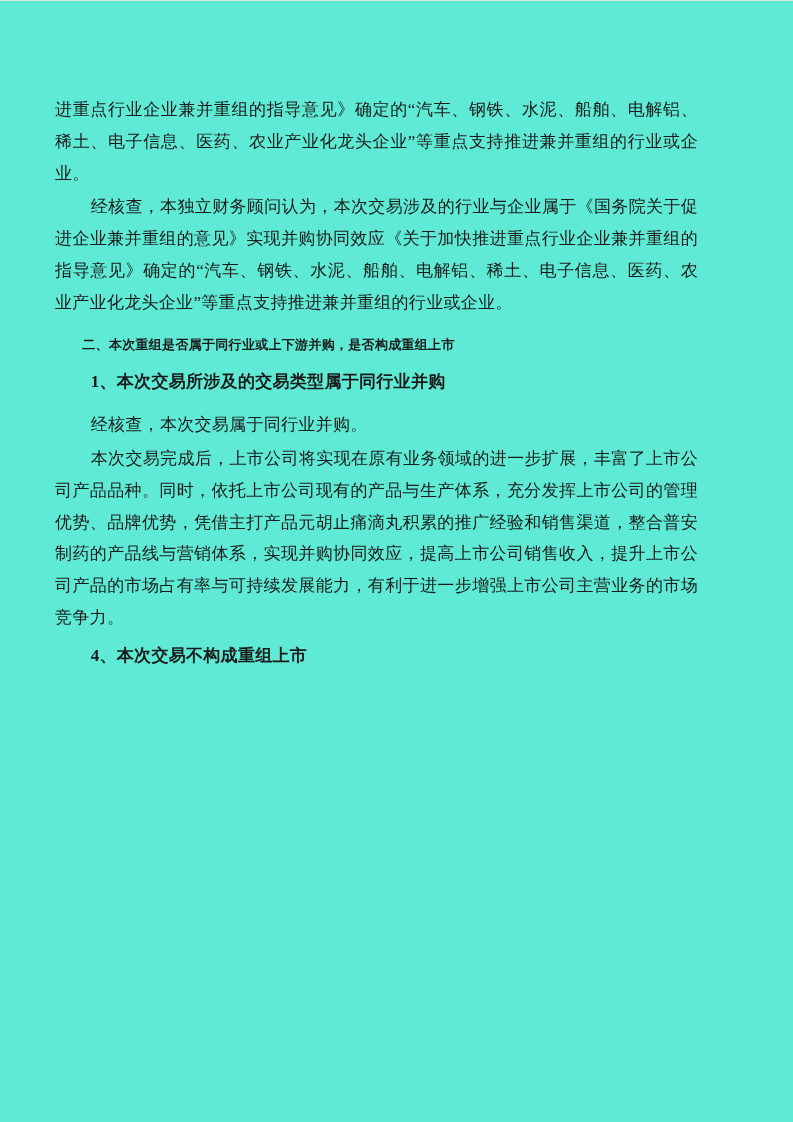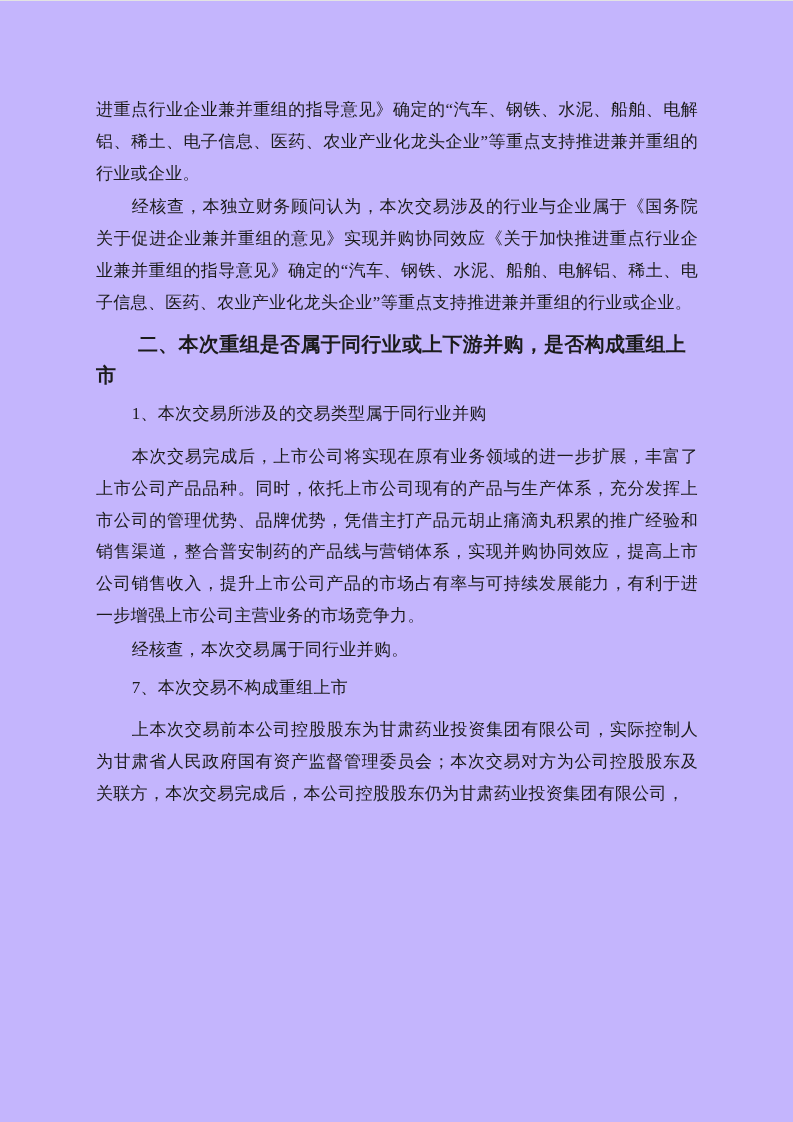--- a/index.html
+++ b/index.html
@@ -6,23 +6,23 @@
     margin: 0;
     padding: 0;
     background: #ffffff;
   }
   .page {
     position: relative;
     width: 793px;
     height: 1122px;
     margin: 0 auto;
     box-sizing: border-box;
-    background: #c4b5fd;
+    background: #5eead4;
     border-top: 1px solid #e3e3e3;
-    padding: 91px 95px 0 96px;
+    padding: 91px 95px 0 55px;
     font-family: "Liberation Serif", "DejaVu Serif", serif;
     font-size: 17px;
     line-height: 31.8px;
     color: #1b1b1b;
     overflow: hidden;
   }
   .para {
     margin: 2px 0;
     text-align: justify;
     text-indent: 2.1em;
@@ -30,34 +30,33 @@
     word-break: break-all;
   }
   .para.no-indent {
     text-indent: 0;
   }
   .h1 {
     font-weight: bold;
     text-indent: 2.1em;
     letter-spacing: 0.3px;
     margin: 10px 0 5px 0;
-    font-size: 20px;
+    font-size: 13px;
   }
   .h2 {
-    font-weight: normal;
+    font-weight: bold;
     text-indent: 2.1em;
     letter-spacing: 0.3px;
     margin: 6px 0 11px 0;
   }
 </style>
 </head>
 <body>
 
 <div class="page">
   <p class="para no-indent">进重点行业企业兼并重组的指导意见》确定的“汽车、钢铁、水泥、船舶、电解铝、稀土、电子信息、医药、农业产业化龙头企业”等重点支持推进兼并重组的行业或企业。</p>
   <p class="para">经核查，本独立财务顾问认为，本次交易涉及的行业与企业属于《国务院关于促进企业兼并重组的意见》实现并购协同效应《关于加快推进重点行业企业兼并重组的指导意见》确定的“汽车、钢铁、水泥、船舶、电解铝、稀土、电子信息、医药、农业产业化龙头企业”等重点支持推进兼并重组的行业或企业。</p>
   <p class="h1">二、本次重组是否属于同行业或上下游并购，是否构成重组上市</p>
   <p class="h2">1、本次交易所涉及的交易类型属于同行业并购</p>
+  <p class="para">经核查，本次交易属于同行业并购。</p>
   <p class="para">本次交易完成后，上市公司将实现在原有业务领域的进一步扩展，丰富了上市公司产品品种。同时，依托上市公司现有的产品与生产体系，充分发挥上市公司的管理优势、品牌优势，凭借主打产品元胡止痛滴丸积累的推广经验和销售渠道，整合普安制药的产品线与营销体系，实现并购协同效应，提高上市公司销售收入，提升上市公司产品的市场占有率与可持续发展能力，有利于进一步增强上市公司主营业务的市场竞争力。</p>
-  <p class="para">经核查，本次交易属于同行业并购。</p>
-  <p class="h2">7、本次交易不构成重组上市</p>
-  <p class="para">上本次交易前本公司控股股东为甘肃药业投资集团有限公司，实际控制人为甘肃省人民政府国有资产监督管理委员会；本次交易对方为公司控股股东及关联方，本次交易完成后，本公司控股股东仍为甘肃药业投资集团有限公司，</p>
+  <p class="h2">4、本次交易不构成重组上市</p>
 </div>
 
 </body></html>

